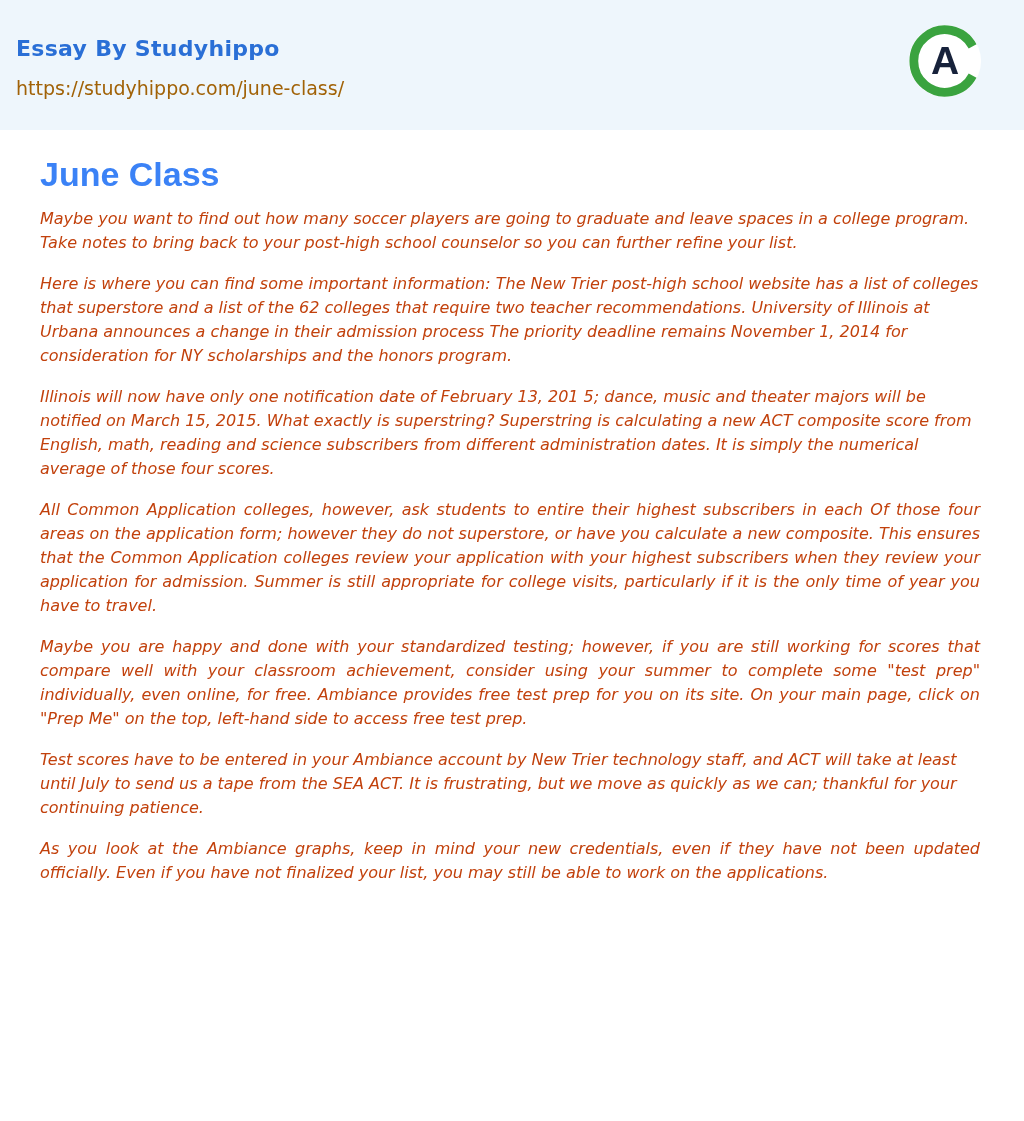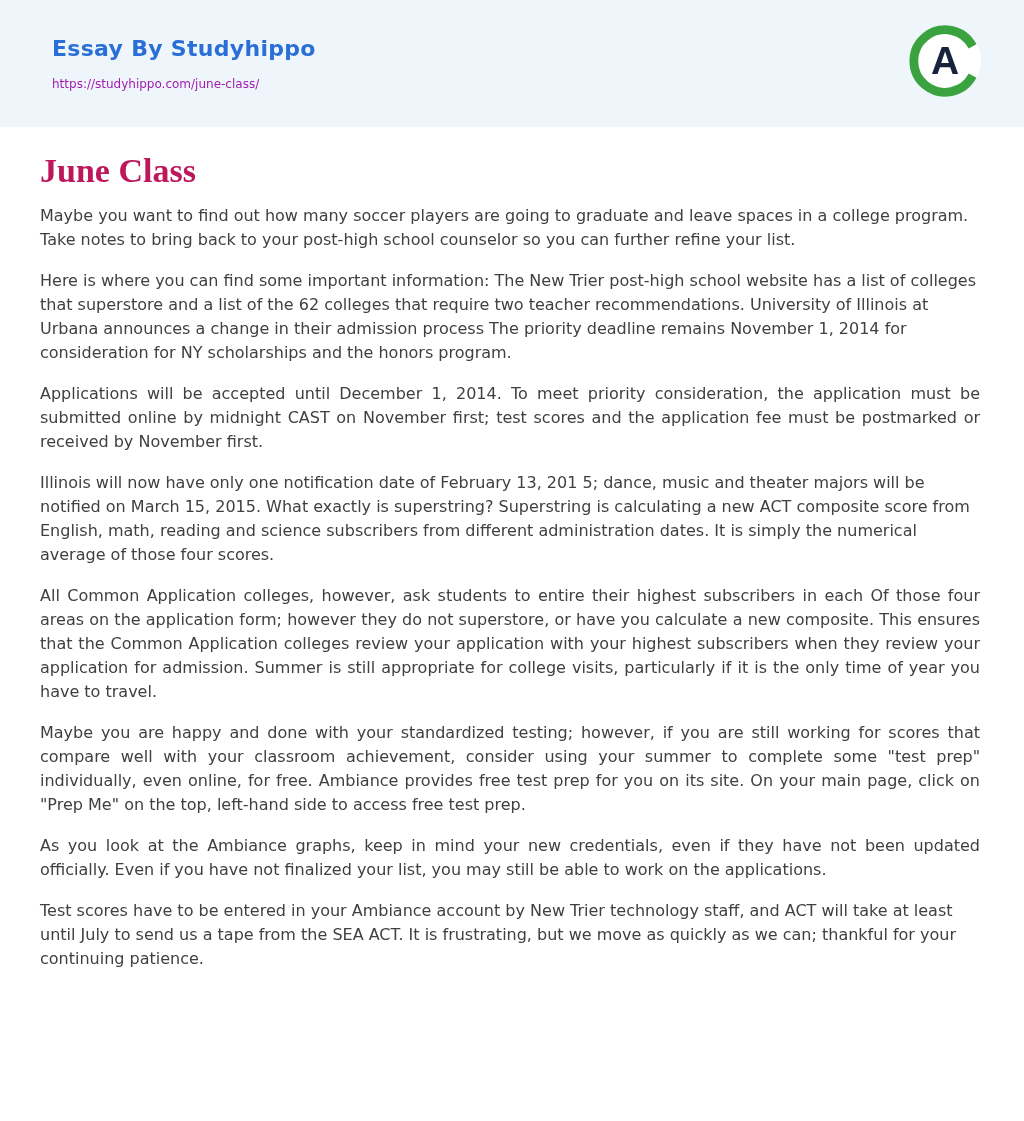--- a/index.html
+++ b/index.html
@@ -10,68 +10,69 @@
     overflow: hidden;
     background: #ffffff;
     font-family: "DejaVu Sans", "Liberation Sans", sans-serif;
     color: #34383f;
   }
 
   
   .page-header {
     position: relative;
     background: #eef6fc;
-    padding: 36px 40px 30px 52px;
+    padding: 36px 40px 30px 16px;
     min-height: 127px;
   }
   .site-title {
     display: block;
     color: #2a6fd6;
     font-size: 22px;
     font-weight: 700;
     letter-spacing: 0.3px;
     text-decoration: none;
     line-height: 1.2;
     cursor: pointer;
   }
   .site-url {
     display: inline-block;
     margin-top: 15px;
-    color: #a21caf;
-    font-size: 12px;
+    color: #a16207;
+    font-size: 19px;
     font-weight: 400;
     text-decoration: none;
     line-height: 1.2;
     cursor: pointer;
   }
   .logo {
     position: absolute;
     top: 22px;
     right: 40px;
     width: 78px;
     height: 78px;
   }
 
   
   .main {
     padding: 0 40px;
   }
   h1.page-title {
-    font-family: Liberation Serif, serif;
+    font-family: Liberation Sans, sans-serif;
     font-size: 34px;
     font-weight: 700;
-    color: #be185d;
+    color: #3b82f6;
     line-height: 1.2;
     margin: 24px 0 12px 0;
   }
   p.para {
     font-size: 16px;
     line-height: 24px;
     margin: 0 4px 17px 0;
-    color: #404040;
+    color: #c2410c;
+    font-style: italic;
   }
   p.justify {
     text-align: justify;
   }
 </style>
 </head>
 <body>
 
 <header class="page-header">
   <div class="header-text">
@@ -85,19 +86,18 @@
       <text x="40" y="53.5" text-anchor="middle" font-size="40" font-weight="bold" fill="#17223b" font-family="'Liberation Sans', sans-serif">A</text>
     </svg>
   </div>
 </header>
 
 <main class="main">
   <h1 class="page-title">June Class</h1>
 
   <p class="para">Maybe you want to find out how many soccer players are going to graduate and leave spaces in a college program. Take notes to bring back to your post-high school counselor so you can further refine your list.</p>
   <p class="para">Here is where you can find some important information: The New Trier post-high school website has a list of colleges that superstore and a list of the 62 colleges that require two teacher recommendations. University of Illinois at Urbana announces a change in their admission process The priority deadline remains November 1, 2014 for consideration for NY scholarships and the honors program.</p>
-  <p class="para justify">Applications will be accepted until December 1, 2014. To meet priority consideration, the application must be submitted online by midnight CAST on November first; test scores and the application fee must be postmarked or received by November first.</p>
   <p class="para">Illinois will now have only one notification date of February 13, 201 5; dance, music and theater majors will be notified on March 15, 2015. What exactly is superstring? Superstring is calculating a new ACT composite score from English, math, reading and science subscribers from different administration dates. It is simply the numerical average of those four scores.</p>
   <p class="para justify">All Common Application colleges, however, ask students to entire their highest subscribers in each Of those four areas on the application form; however they do not superstore, or have you calculate a new composite. This ensures that the Common Application colleges review your application with your highest subscribers when they review your application for admission. Summer is still appropriate for college visits, particularly if it is the only time of year you have to travel.</p>
   <p class="para justify">Maybe you are happy and done with your standardized testing; however, if you are still working for scores that compare well with your classroom achievement, consider using your summer to complete some "test prep" individually, even online, for free. Ambiance provides free test prep for you on its site. On your main page, click on "Prep Me" on the top, left-hand side to access free test prep.</p>
+  <p class="para">Test scores have to be entered in your Ambiance account by New Trier technology staff, and ACT will take at least until July to send us a tape from the SEA ACT. It is frustrating, but we move as quickly as we can; thankful for your continuing patience.</p>
   <p class="para justify">As you look at the Ambiance graphs, keep in mind your new credentials, even if they have not been updated officially. Even if you have not finalized your list, you may still be able to work on the applications.</p>
-  <p class="para">Test scores have to be entered in your Ambiance account by New Trier technology staff, and ACT will take at least until July to send us a tape from the SEA ACT. It is frustrating, but we move as quickly as we can; thankful for your continuing patience.</p>
 </main>
 
 </body></html>

